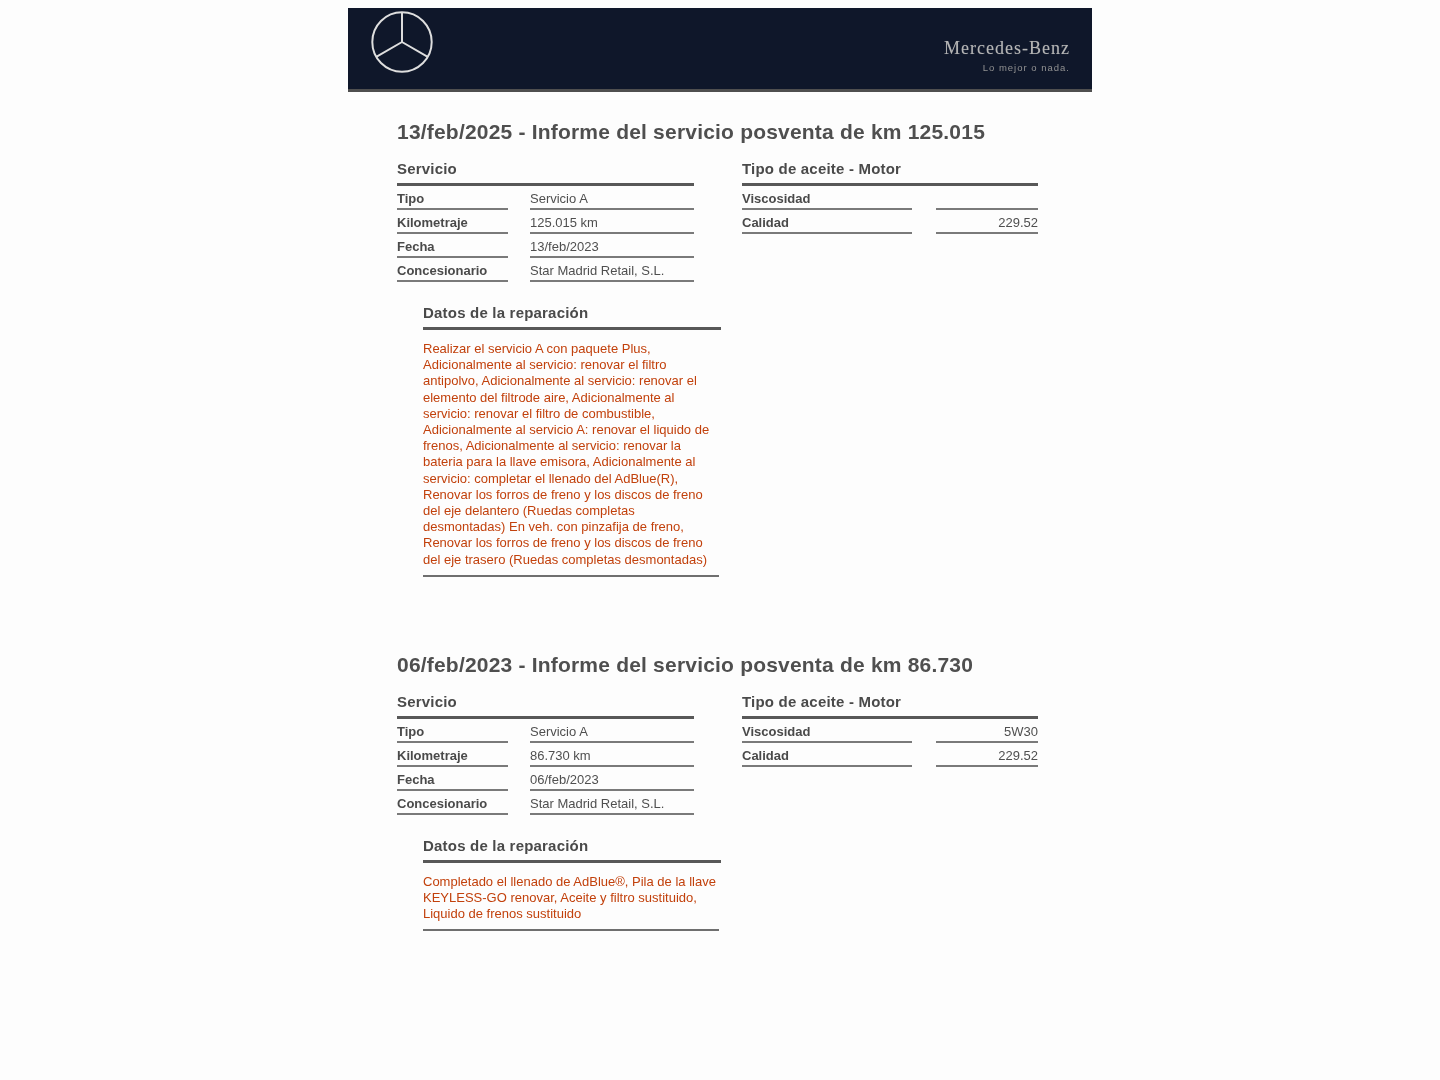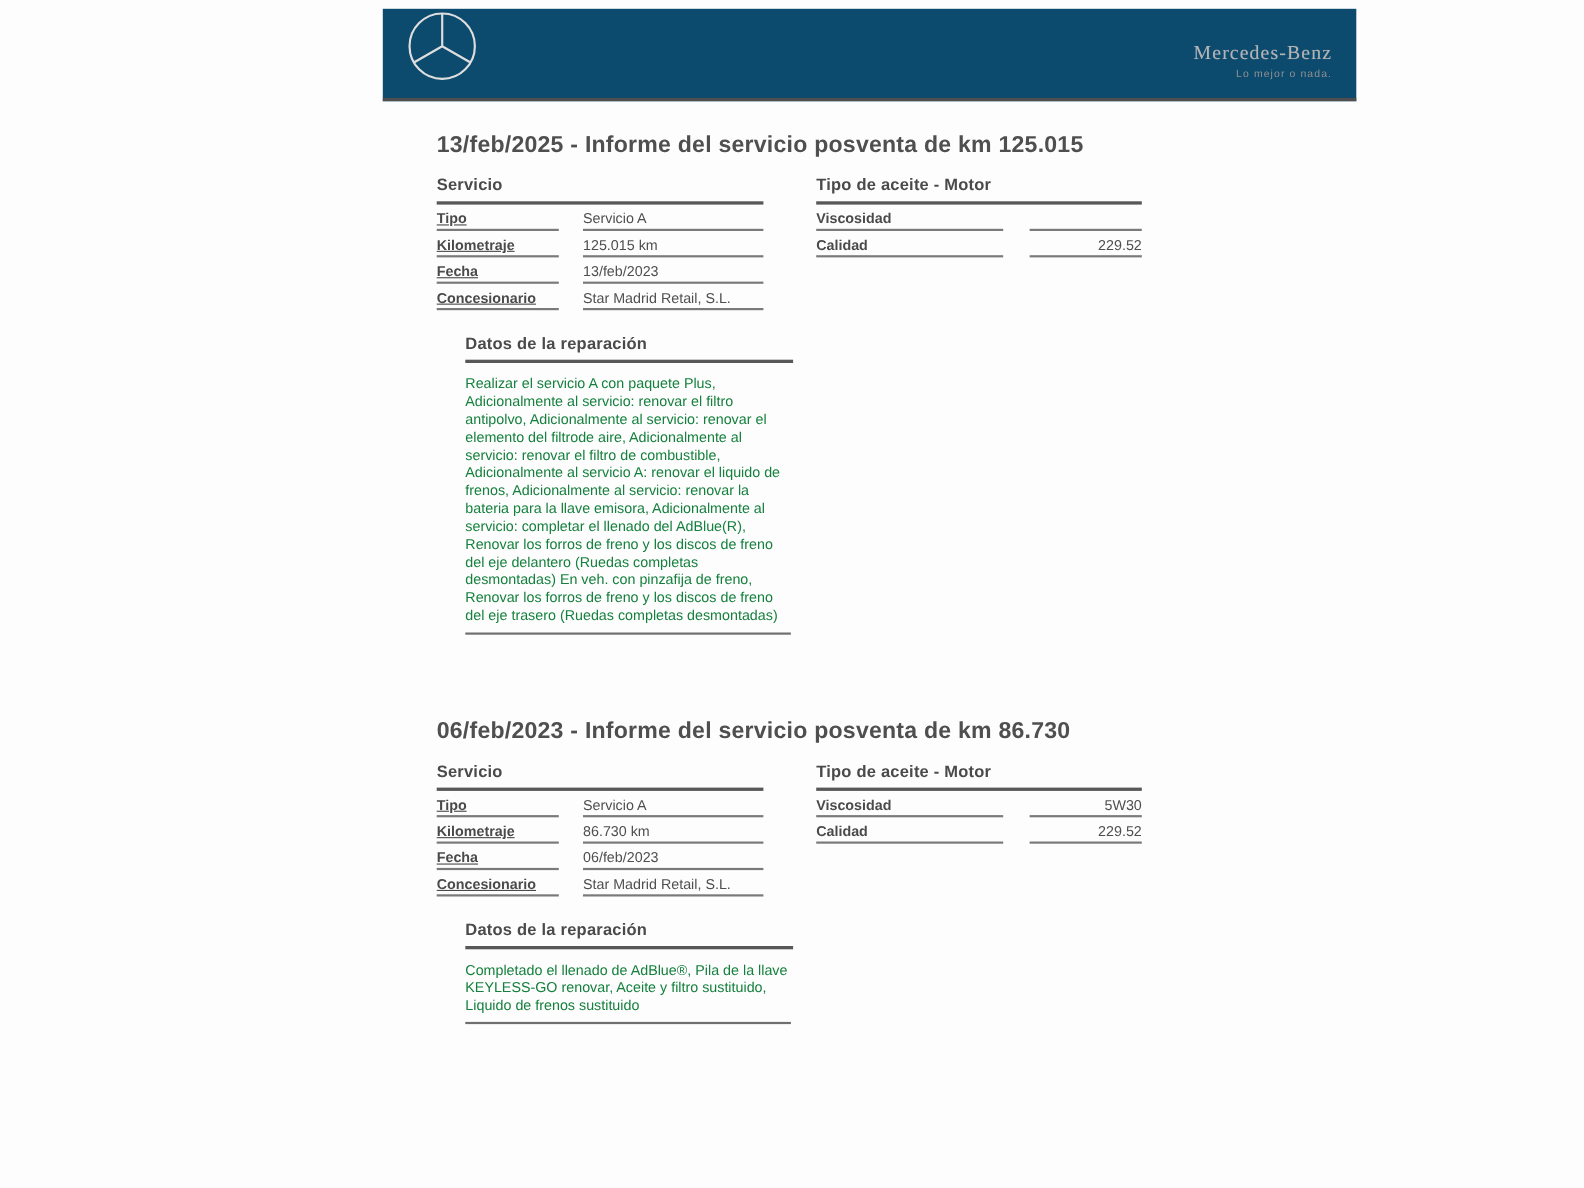--- a/index.html
+++ b/index.html
@@ -3,22 +3,22 @@
 <meta charset="utf-8">
 <style>
   * { margin:0; padding:0; box-sizing:border-box; }
   html,body { width:1440px; height:1080px; background:#fdfdfd; }
   body { font-family:"Liberation Sans", sans-serif; color:#4d4d4d; position:relative; }
 
   .doc { position:absolute; left:348px; top:8px; width:744px; }
 
   
   .brand-bar {
-    position:relative; width:885px; height:84px;
-    background:#0c4a6e; border-bottom:3px solid #4f4f4f;
+    position:relative; width:744px; height:84px;
+    background:#0f172a; border-bottom:3px solid #4f4f4f;
   }
   .logo { position:absolute; left:21px; top:1px; width:66px; height:66px; display:block; }
   .logo svg { width:100%; height:100%; display:block; }
   .wordmark-block { position:absolute; right:22px; top:30px; text-align:right; }
   .wordmark {
     font-family:"Liberation Serif", serif; font-size:18px; letter-spacing:1px;
     color:#b4b4b4; text-shadow:0 0 1px rgba(255,255,255,.25);
   }
   .tagline { margin-top:3px; font-size:9.5px; letter-spacing:1px; color:#929292; }
 
@@ -35,28 +35,28 @@
     font-size:15px; font-weight:bold; color:#4a4a4a;
     padding-bottom:6px; border-bottom:3px solid #585858; letter-spacing:.2px;
   }
   .tbl-row { display:flex; }
   .cell {
     font-size:13px; line-height:15px; padding:5px 0 2px;
     border-bottom:2px solid #7a7a7a; min-height:22px;
   }
   .cell.label { font-weight:bold; color:#4a4a4a; }
   .cell.value { color:#4f4f4f; }
-  .tbl.service .cell.label { width:111px; margin-right:22px;text-decoration:underline; }
+  .tbl.service .cell.label { width:111px; margin-right:22px; }
   .tbl.service .cell.value { flex:1; }
   .tbl.oil .cell.label { width:170px; margin-right:24px; }
   .tbl.oil .cell.value { flex:1;text-align:right; }
 
   .repair { margin:22px 0 0 75px; width:298px; }
   .repair-text {
-    margin-top:11px; font-size:13px; line-height:16.2px; color:#15803d;
+    margin-top:11px; font-size:13px; line-height:16.2px; color:#c2410c;
     padding-bottom:7px; border-bottom:2px solid #6f6f6f; width:296px;
   }
   .gap-between-reports { height:48px; }
 </style>
 </head>
 <body>
 
 <div class="doc">
 
   <header class="brand-bar">

